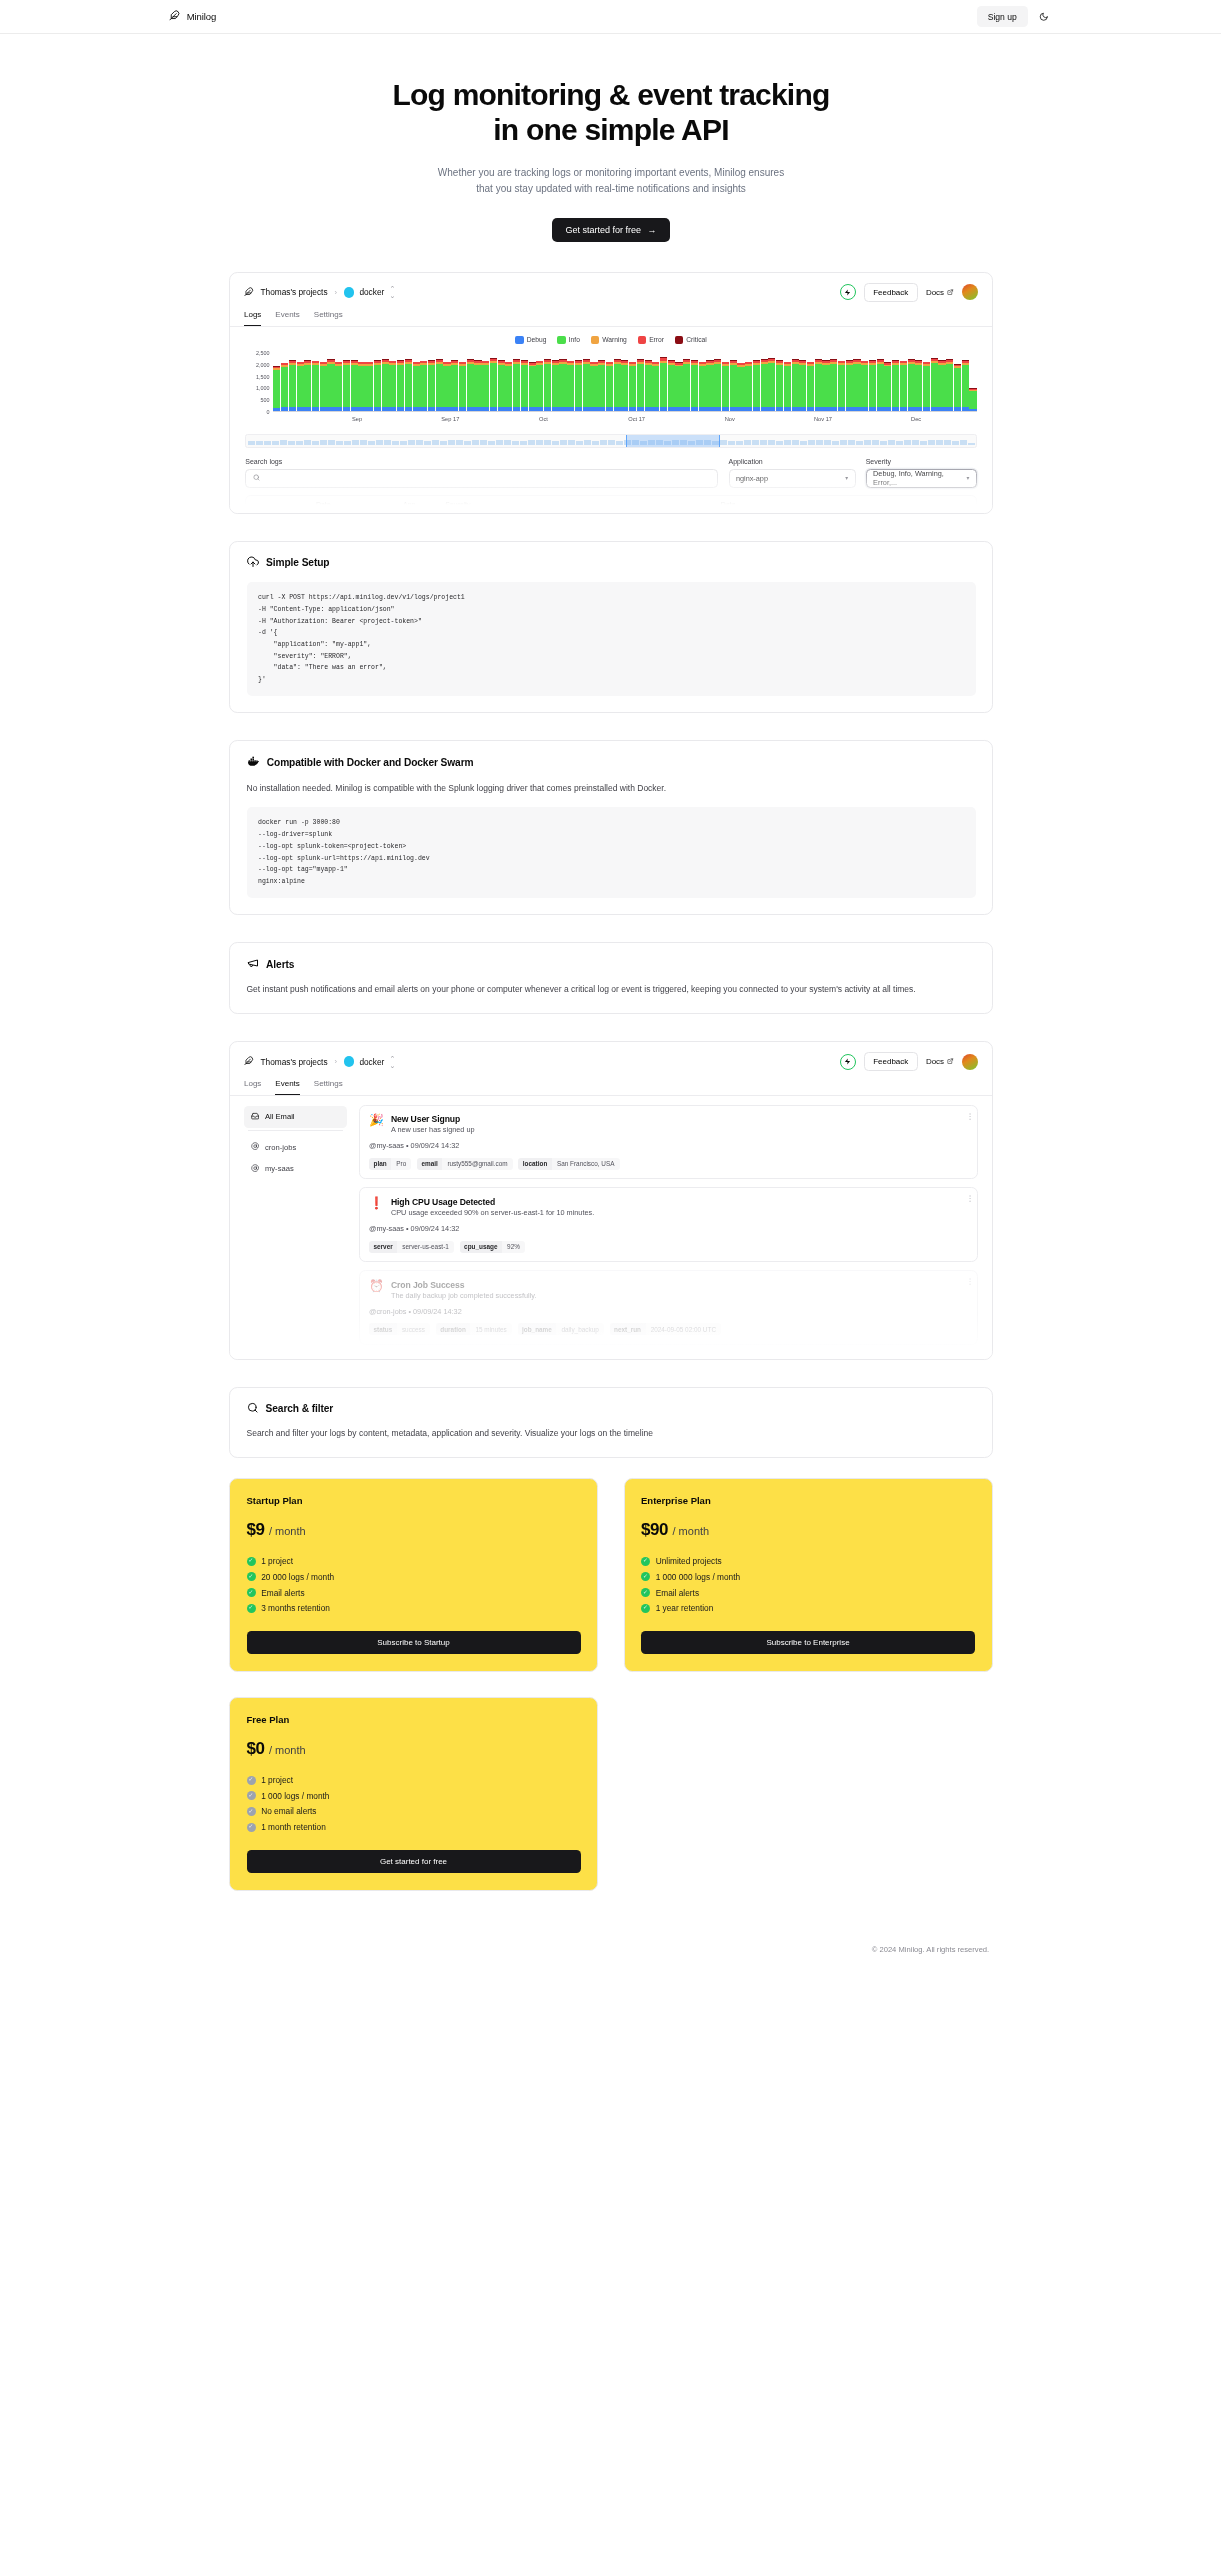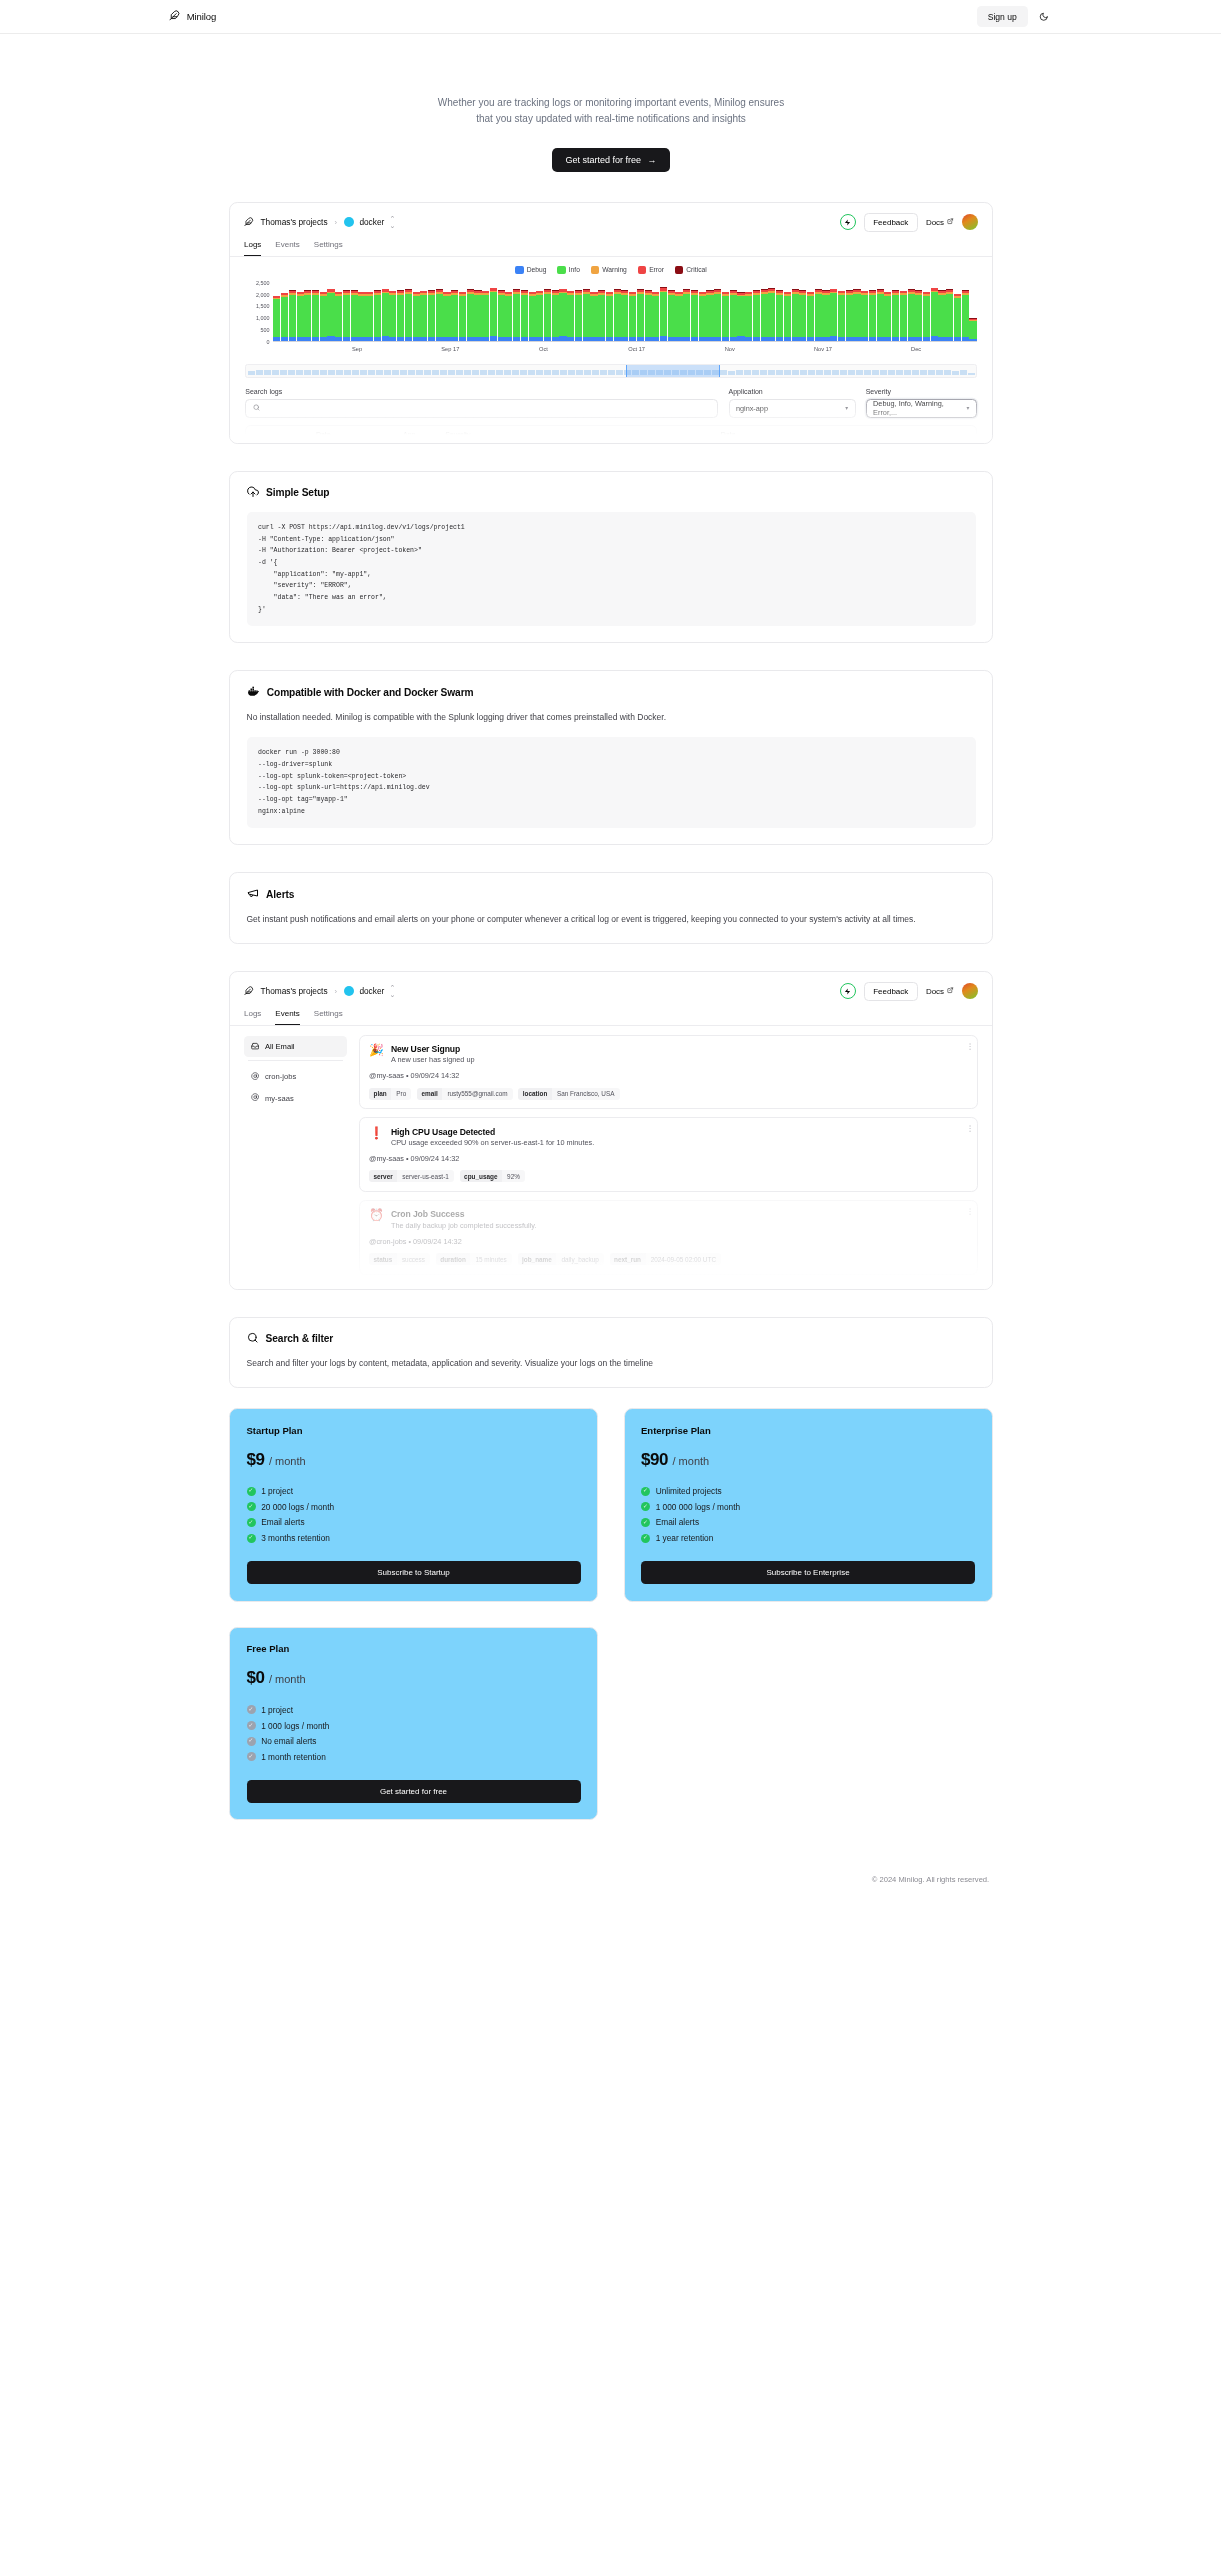--- a/index.html
+++ b/index.html
@@ -206,21 +206,21 @@
   .ev-tag b { background: #f0f0f2; padding: 2.5px 4.5px; font-weight: 600; color: #27272a; }
   .ev-tag span { background: #f7f7f8; padding: 2.5px 5.1px; color: #52525b; }
   .kebab { position: absolute; right: 8.3px; top: 9px; color: #a1a1aa; font-size: 7.6px;
       letter-spacing: 0.6px; line-height: .6; width: 2.5px; }
 
   
   .pricing-title { text-align: center; font-size: 17px; font-weight: 700;
       letter-spacing: -0.4px; margin-top: 35px; }
   .price-grid { display: flex; flex-wrap: wrap; gap: 25.5px; margin-top: 20.4px; }
   .price-card {
-    width: 369px; border: 0.6px solid #e9e9ec; border-radius: 8.3px; background: #7dd3fc;
+    width: 369px; border: 0.6px solid #e9e9ec; border-radius: 8.3px; background: #fde047;
     padding: 15.3px 16.5px 16.5px 16.5px;
   }
   .price-plan { font-size: 9.5px; font-weight: 700; }
   .price-amt { margin-top: 14px; font-size: 17px; font-weight: 700; letter-spacing: -0.4px; }
   .price-amt small { font-size: 11px; font-weight: 400; color: #3f3f46; letter-spacing: 0; }
   .price-feats { list-style: none; margin-top: 16.5px; display: flex; flex-direction: column; gap: 5.7px; }
   .price-feats li { display: flex; align-items: center; gap: 5.7px; font-size: 8.3px; color: #18181b; }
   .tick {
     width: 9px; height: 9px; border-radius: 50%; flex: none;
     display: flex; align-items: center; justify-content: center;
@@ -257,20 +257,24 @@
       <span>
         <svg width="9.5" height="9.5" viewBox="0 0 24 24" fill="none" stroke="#0a0a0a" stroke-width="2" stroke-linecap="round" stroke-linejoin="round">
             <path d="M21 12.79A9 9 0 1 1 11.21 3 7 7 0 0 0 21 12.79z"></path>
           </svg>
       </span>
     </button>
   </div>
 </div>
 
 <div class="hero">
+  <h1>
+    <span>Log monitoring &amp; event tracking</span><br>
+    <span>in one simple API</span>
+  </h1>
   <p>Whether you are tracking logs or monitoring important events, Minilog ensures that you stay updated with real-time notifications and insights</p>
   <button class="cta">
     <span>Get started for free</span>
     <span>→</span>
   </button>
 </div>
 
 <div class="wrap app-mock">
   <div class="panel" style="height:242px;position:relative;overflow:hidden;">
     <div class="app-topbar">

